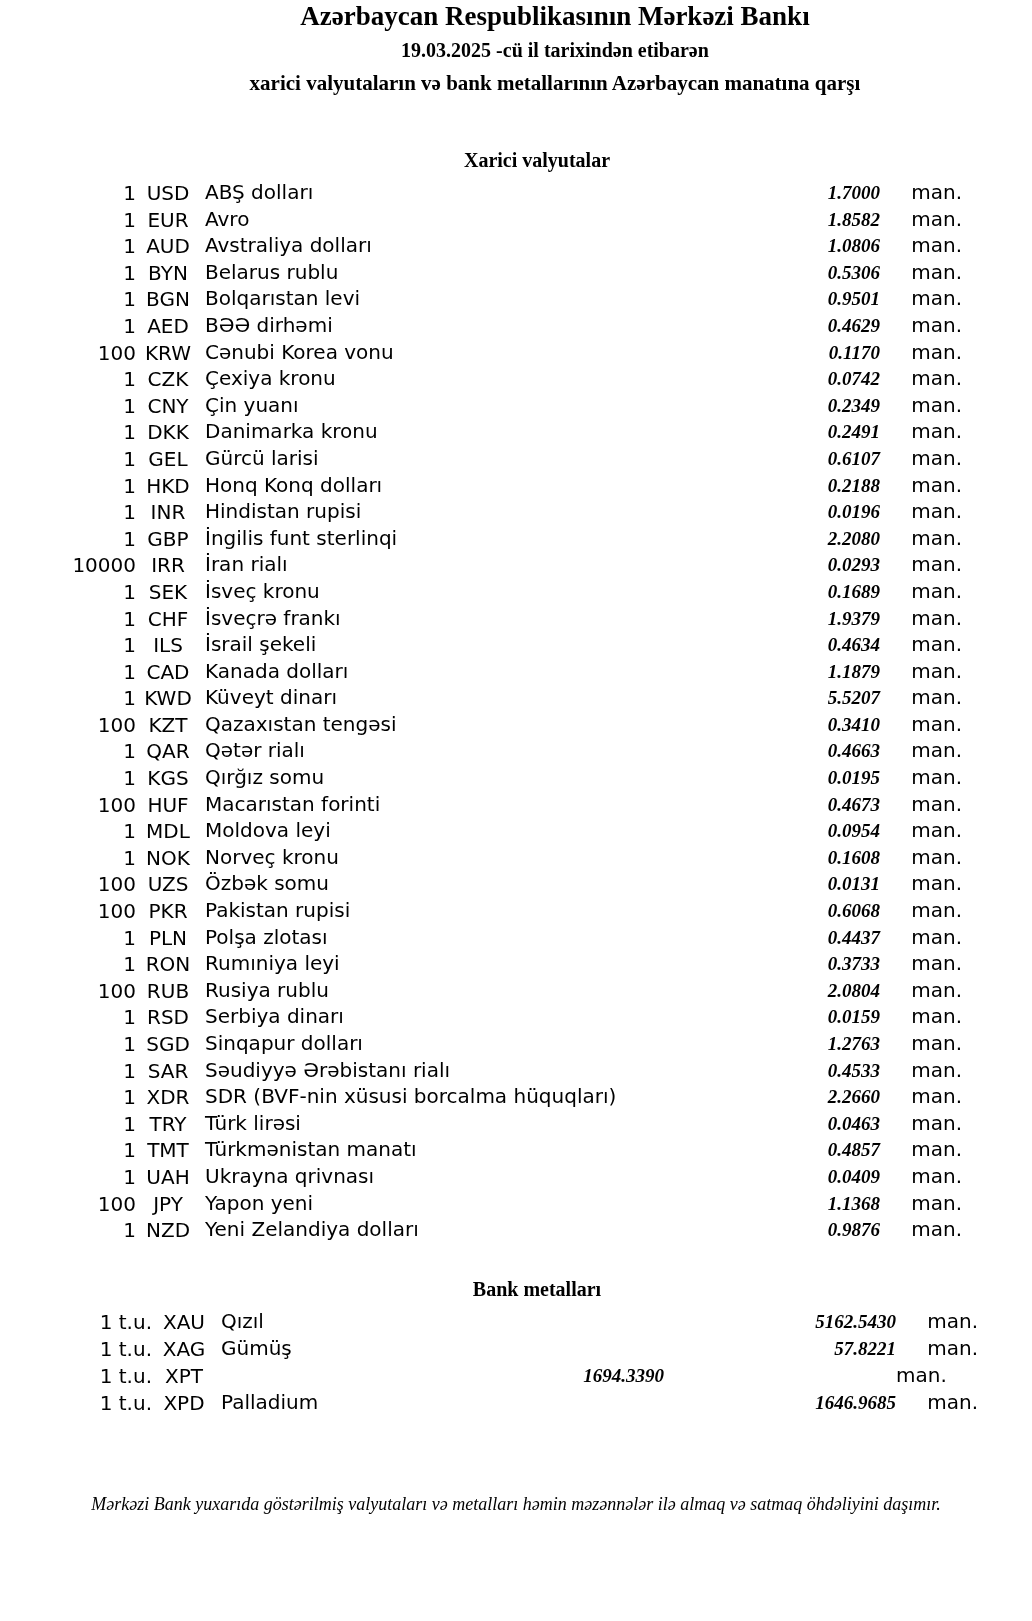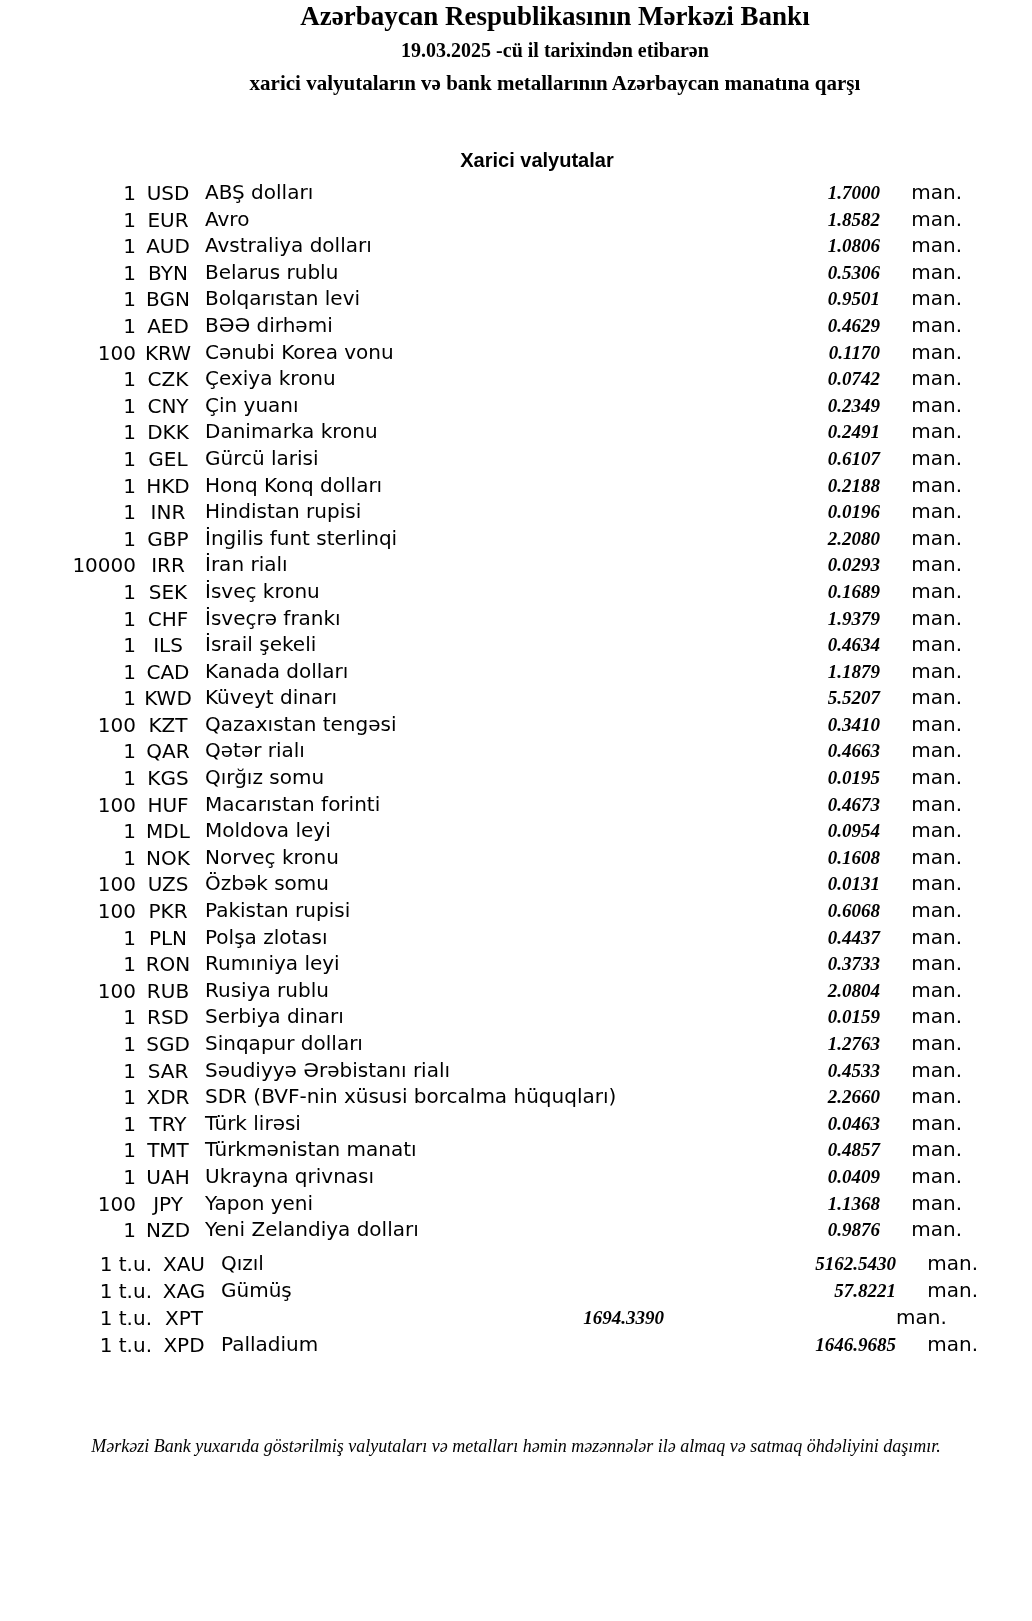--- a/index.html
+++ b/index.html
@@ -29,21 +29,21 @@
   }
   .subtitle{
     margin-top:8px;
     font-family:"Liberation Serif", serif;
     font-weight:bold;
     font-size:21px;
     line-height:26px;
   }
   .section-title{
     text-align:center; padding-left:42px;
-    font-family:Liberation Sans, sans-serif;
+    font-family:Liberation Serif, serif;
     font-weight:bold;
     font-size:20px;
     line-height:24px;
   }
   .section-title.currencies{ margin-top:52px; }
   .section-title.metals{ margin-top:34px; }
   .rate-table{ margin-top:7px; }
   .row{
     display:grid;
     grid-template-columns:136px 64px 448px 232px 12px 70px;
@@ -457,20 +457,21 @@
       <div class="row">
         <span class="cell-qty">1</span>
         <span class="cell-code">NZD</span>
         <span class="cell-name">Yeni Zelandiya dolları</span>
         <span class="cell-rate">0.9876</span>
         <span></span>
         <span class="cell-unit">man.</span>
       </div>
     </div>
 
+  <div class="section-title metals">Bank metalları</div>
 
   <div class="rate-table metals-table">
 
       <div class="row">
         <span class="cell-qty">1 t.u.</span>
         <span class="cell-code">XAU</span>
         <span class="cell-name">Qızıl</span>
         <span class="cell-rate">5162.5430</span>
         <span></span>
         <span class="cell-unit">man.</span>

